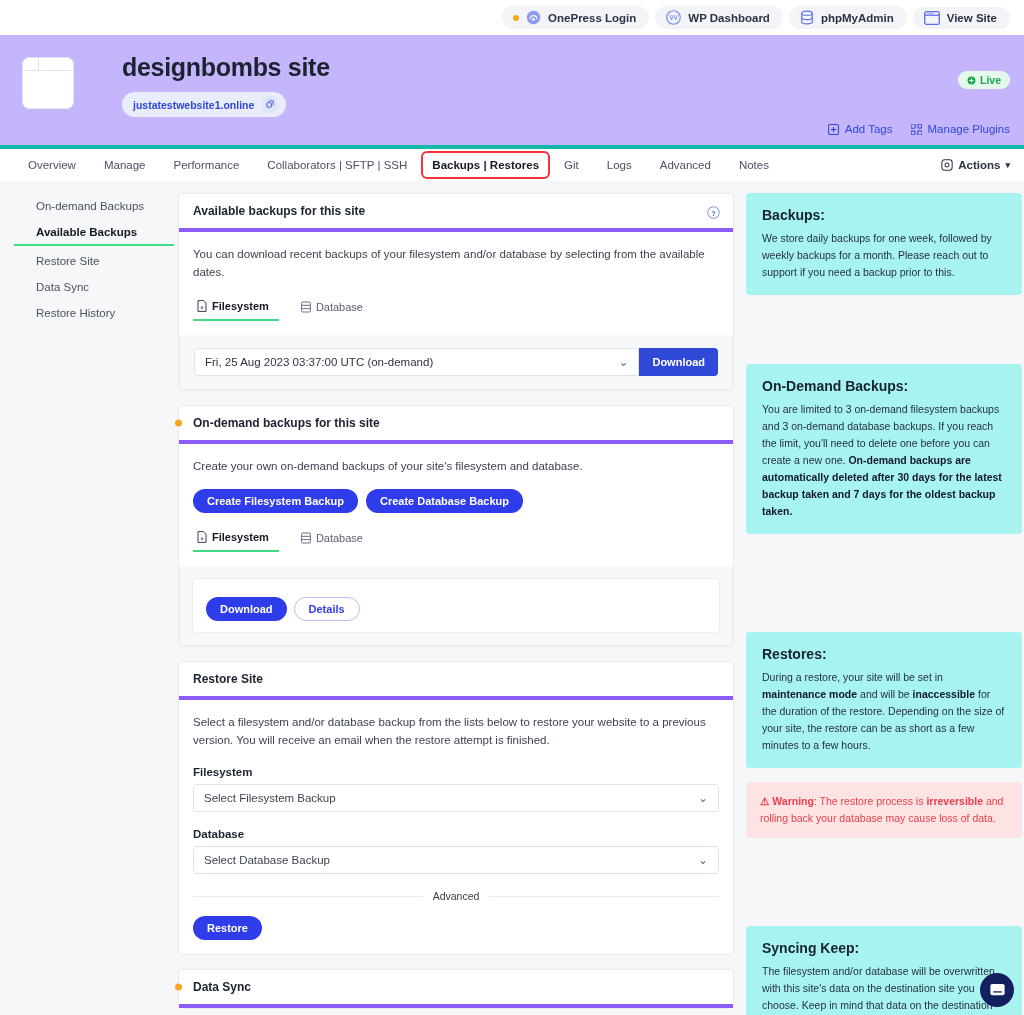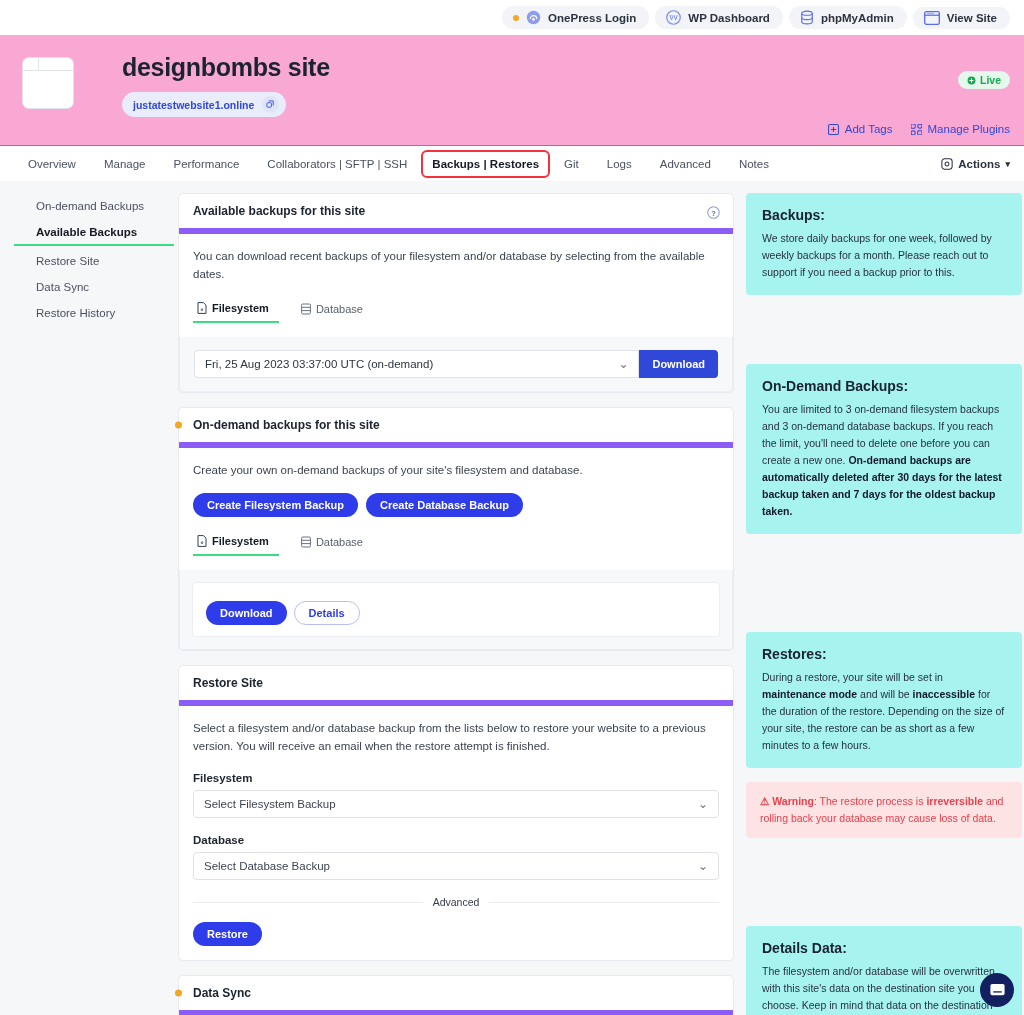--- a/index.html
+++ b/index.html
@@ -30,21 +30,21 @@
     cursor: pointer;
     white-space: nowrap;
   }
   .pill .dot-amber {
     width: 6px; height: 6px; border-radius: 50%;
     background: #f5a623; flex: none;
   }
   .ic { flex: none; display: block; }
   
   .site-header {
-    background: #f9a8d4;
+    background: #c4b5fd;
     padding: 12px 14px 0 14px;
     position: relative;
     height: 110px;
   }
   .site-header-row { display: flex; align-items: flex-start; }
   .thumb {
     width: 52px; height: 52px;
     border: 1.6px solid #dfe3ea;
     border-radius: 7px;
     margin: 10px 0 0 8px;
@@ -92,21 +92,21 @@
     display: flex; align-items: center; gap: 18px;
   }
   .hlink {
     display: flex; align-items: center; gap: 6px;
     font-size: 11.5px; font-weight: normal; color: #2f48d8;
     cursor: pointer;
   }
   
   .tabbar {
     background: #fff;
-    border-top: 1px solid #14b8a6;
+    border-top: 4px solid #14b8a6;
     height: 36px;
     display: flex; align-items: center;
     padding: 0 14px;
     position: relative;
   }
   .tab {
     font-size: 11.5px; color: #4a5161;
     padding: 0 14px; line-height: 36px;
     cursor: pointer; white-space: nowrap;
   }
@@ -152,21 +152,21 @@
   
   .card {
     background: #fff;
     border: 1px solid #e8eaef;
     border-radius: 5px;
     margin-bottom: 14px;
   }
   .card-head {
     display: flex; align-items: flex-end; gap: 8px;
     padding: 10px 14px;
-    border-bottom: 6px solid #8b5cf6;
+    border-bottom: 4px solid #8b5cf6;
     font-size: 12px; font-weight: bold; color: #1b2230;
     position: relative;
   }
   .card-head .bullet {
     position: absolute; left: -4px; top: 50%;
     transform: translateY(-50%);
     width: 7px; height: 7px; border-radius: 50%;
     background: #f5a623;
   }
   .help-icon { position: absolute; right: 13px; top: 12px; cursor: pointer; }
@@ -550,21 +550,21 @@
       <p>You are limited to 3 on-demand filesystem backups and 3 on-demand database backups. If you reach the limit, you'll need to delete one before you can create a new one. <b>On-demand backups are automatically deleted after 30 days for the latest backup taken and 7 days for the oldest backup taken.</b></p>
     </div>
     <div class="note" style="margin-top:98px">
       <h3>Restores:</h3>
       <p>During a restore, your site will be set in <b>maintenance mode</b> and will be <b>inaccessible</b> for the duration of the restore. Depending on the size of your site, the restore can be as short as a few minutes to a few hours.</p>
     </div>
     <div class="warn">
       <p><b>⚠ Warning</b>: The restore process is <b>irreversible</b> and rolling back your database may cause loss of data.</p>
     </div>
     <div class="note" style="margin-top:88px">
-      <h3>Details Data:</h3>
+      <h3>Syncing Keep:</h3>
       <p>The filesystem and/or database will be overwritten with this site's data on the destination site you choose. Keep in mind that data on the destination site could have newer transactions and would be lost if overwritten by this site's data.<br><br>For the protection of your sites, we will take a backup of</p>
     </div>
   </div>
 </div>
 
 <div class="chat-bubble">
   <svg width="17" height="17" viewBox="0 0 18 18">
     <rect x="1.5" y="2" width="15" height="12" rx="2" fill="#fff"></rect>
     <path d="M4.5 10.5h9" stroke="#122060" stroke-width="1.4"></path>
   </svg>

